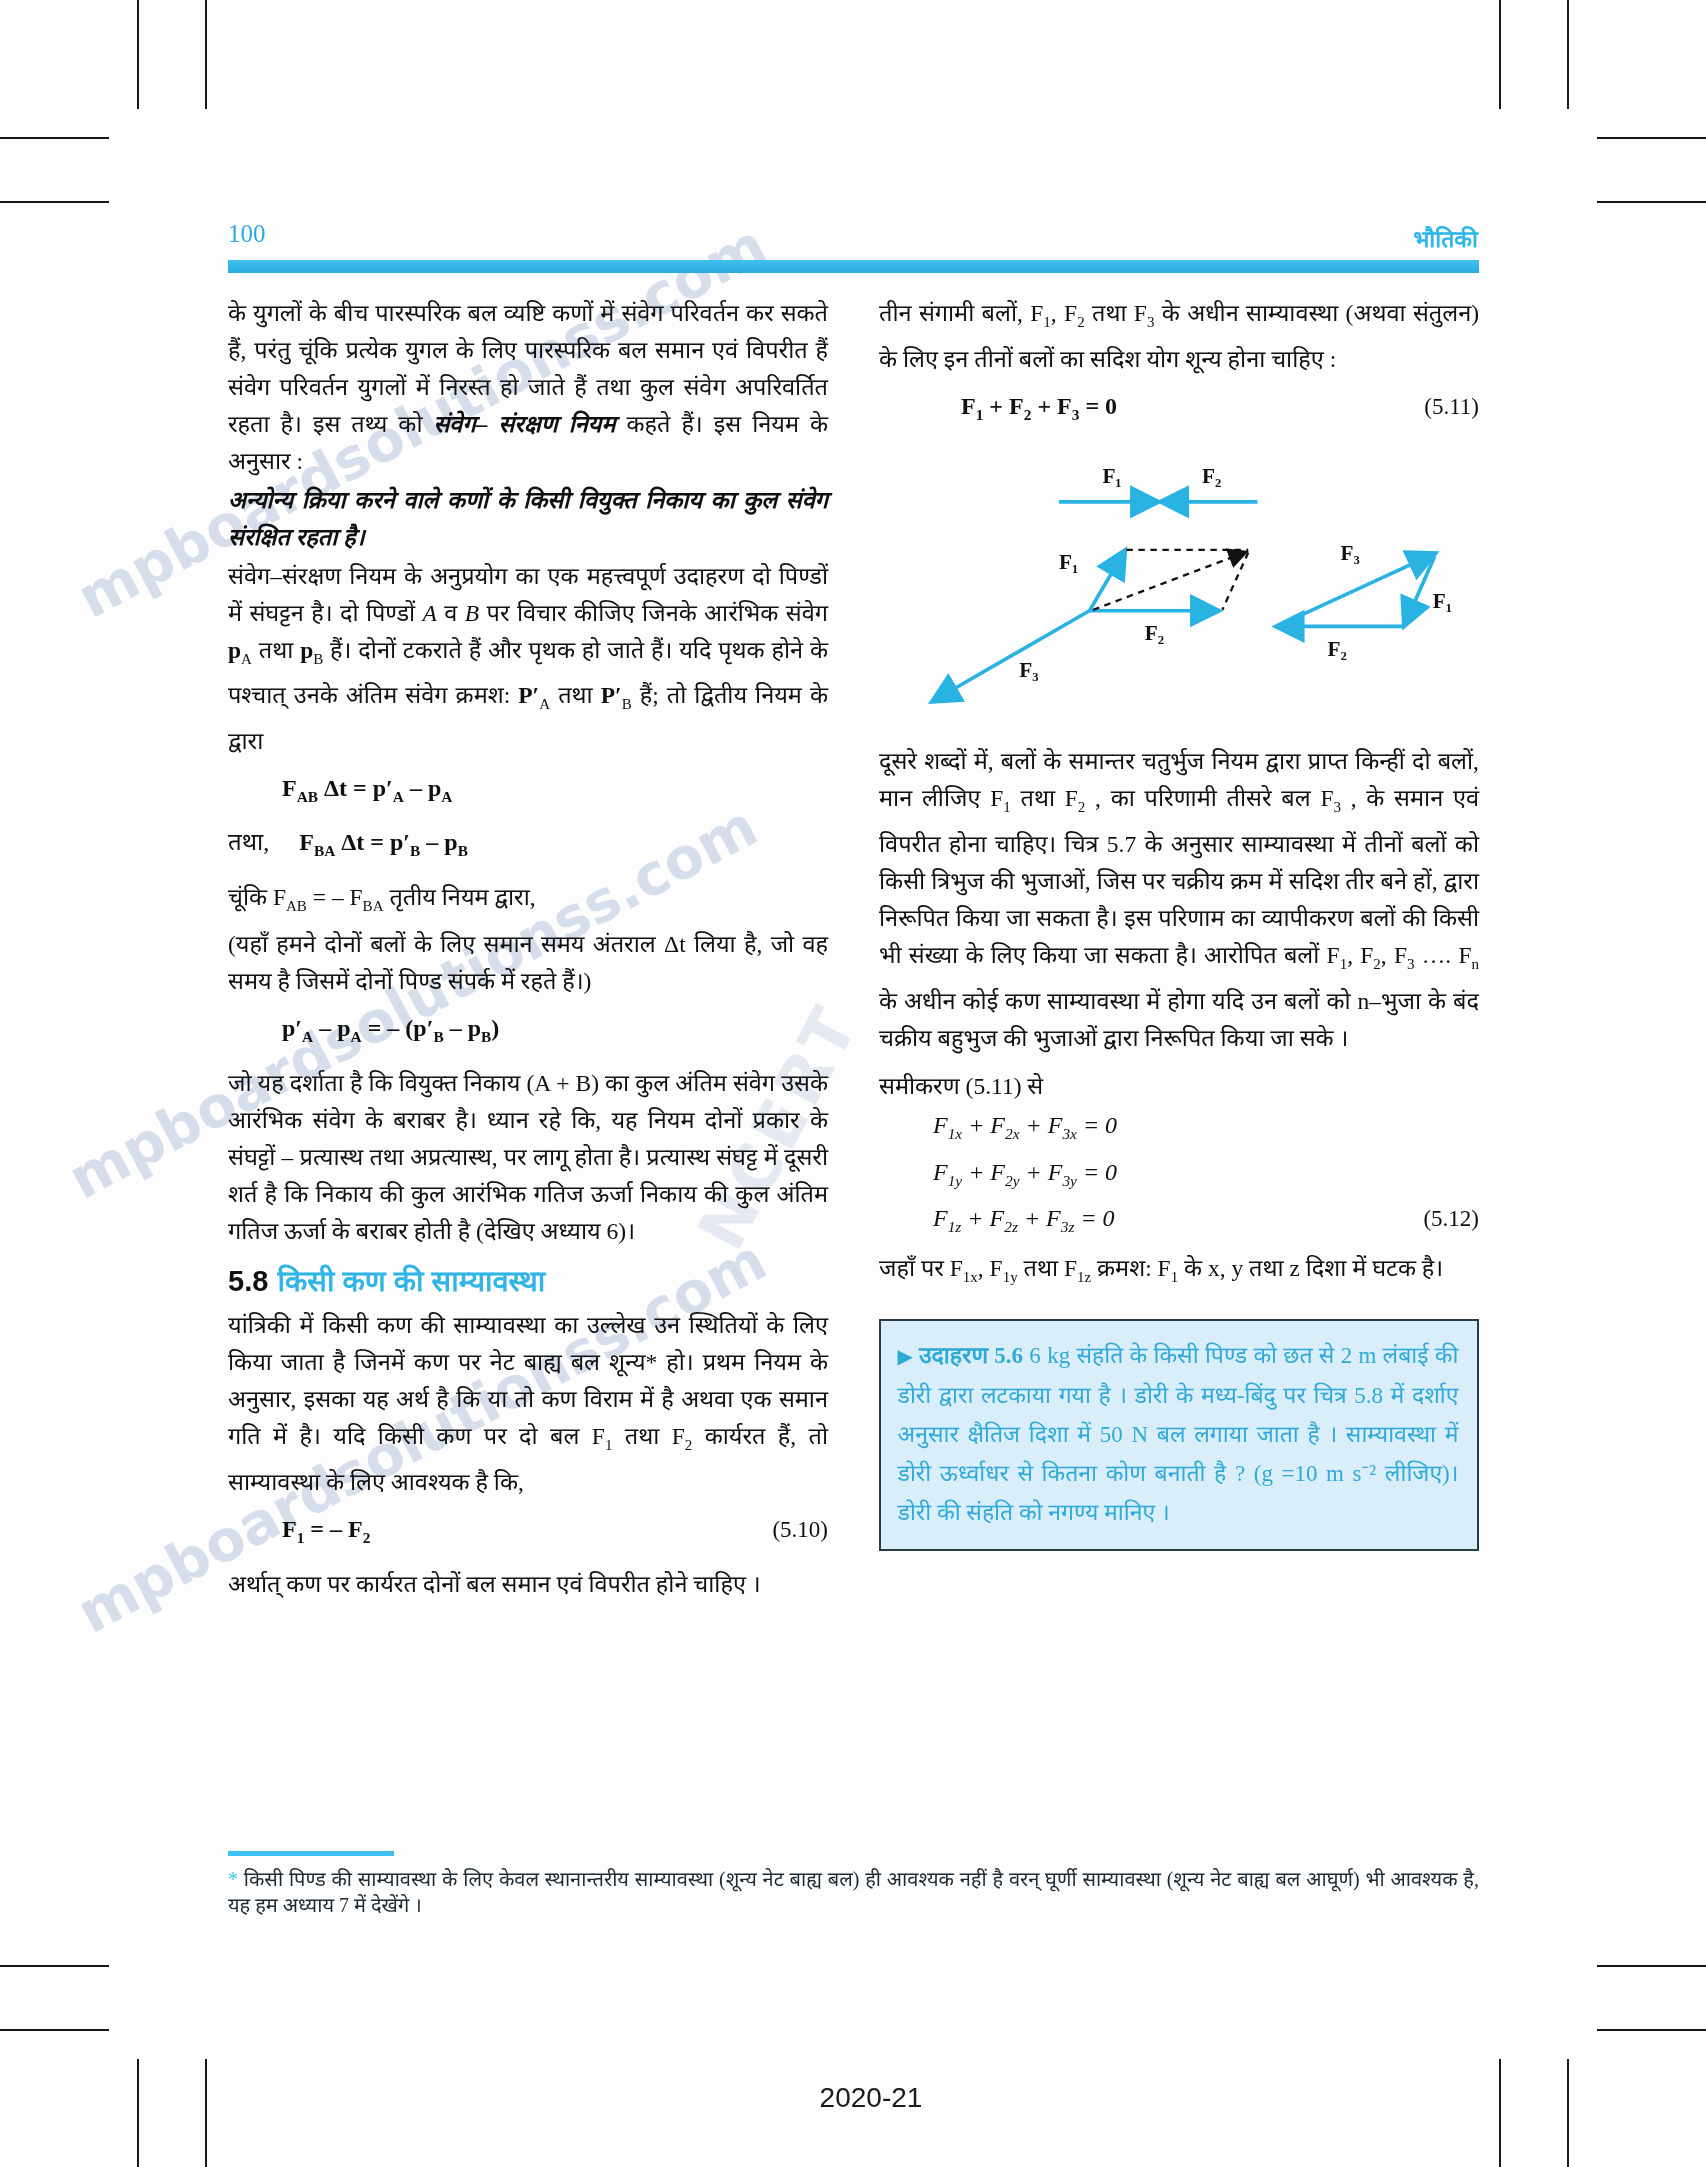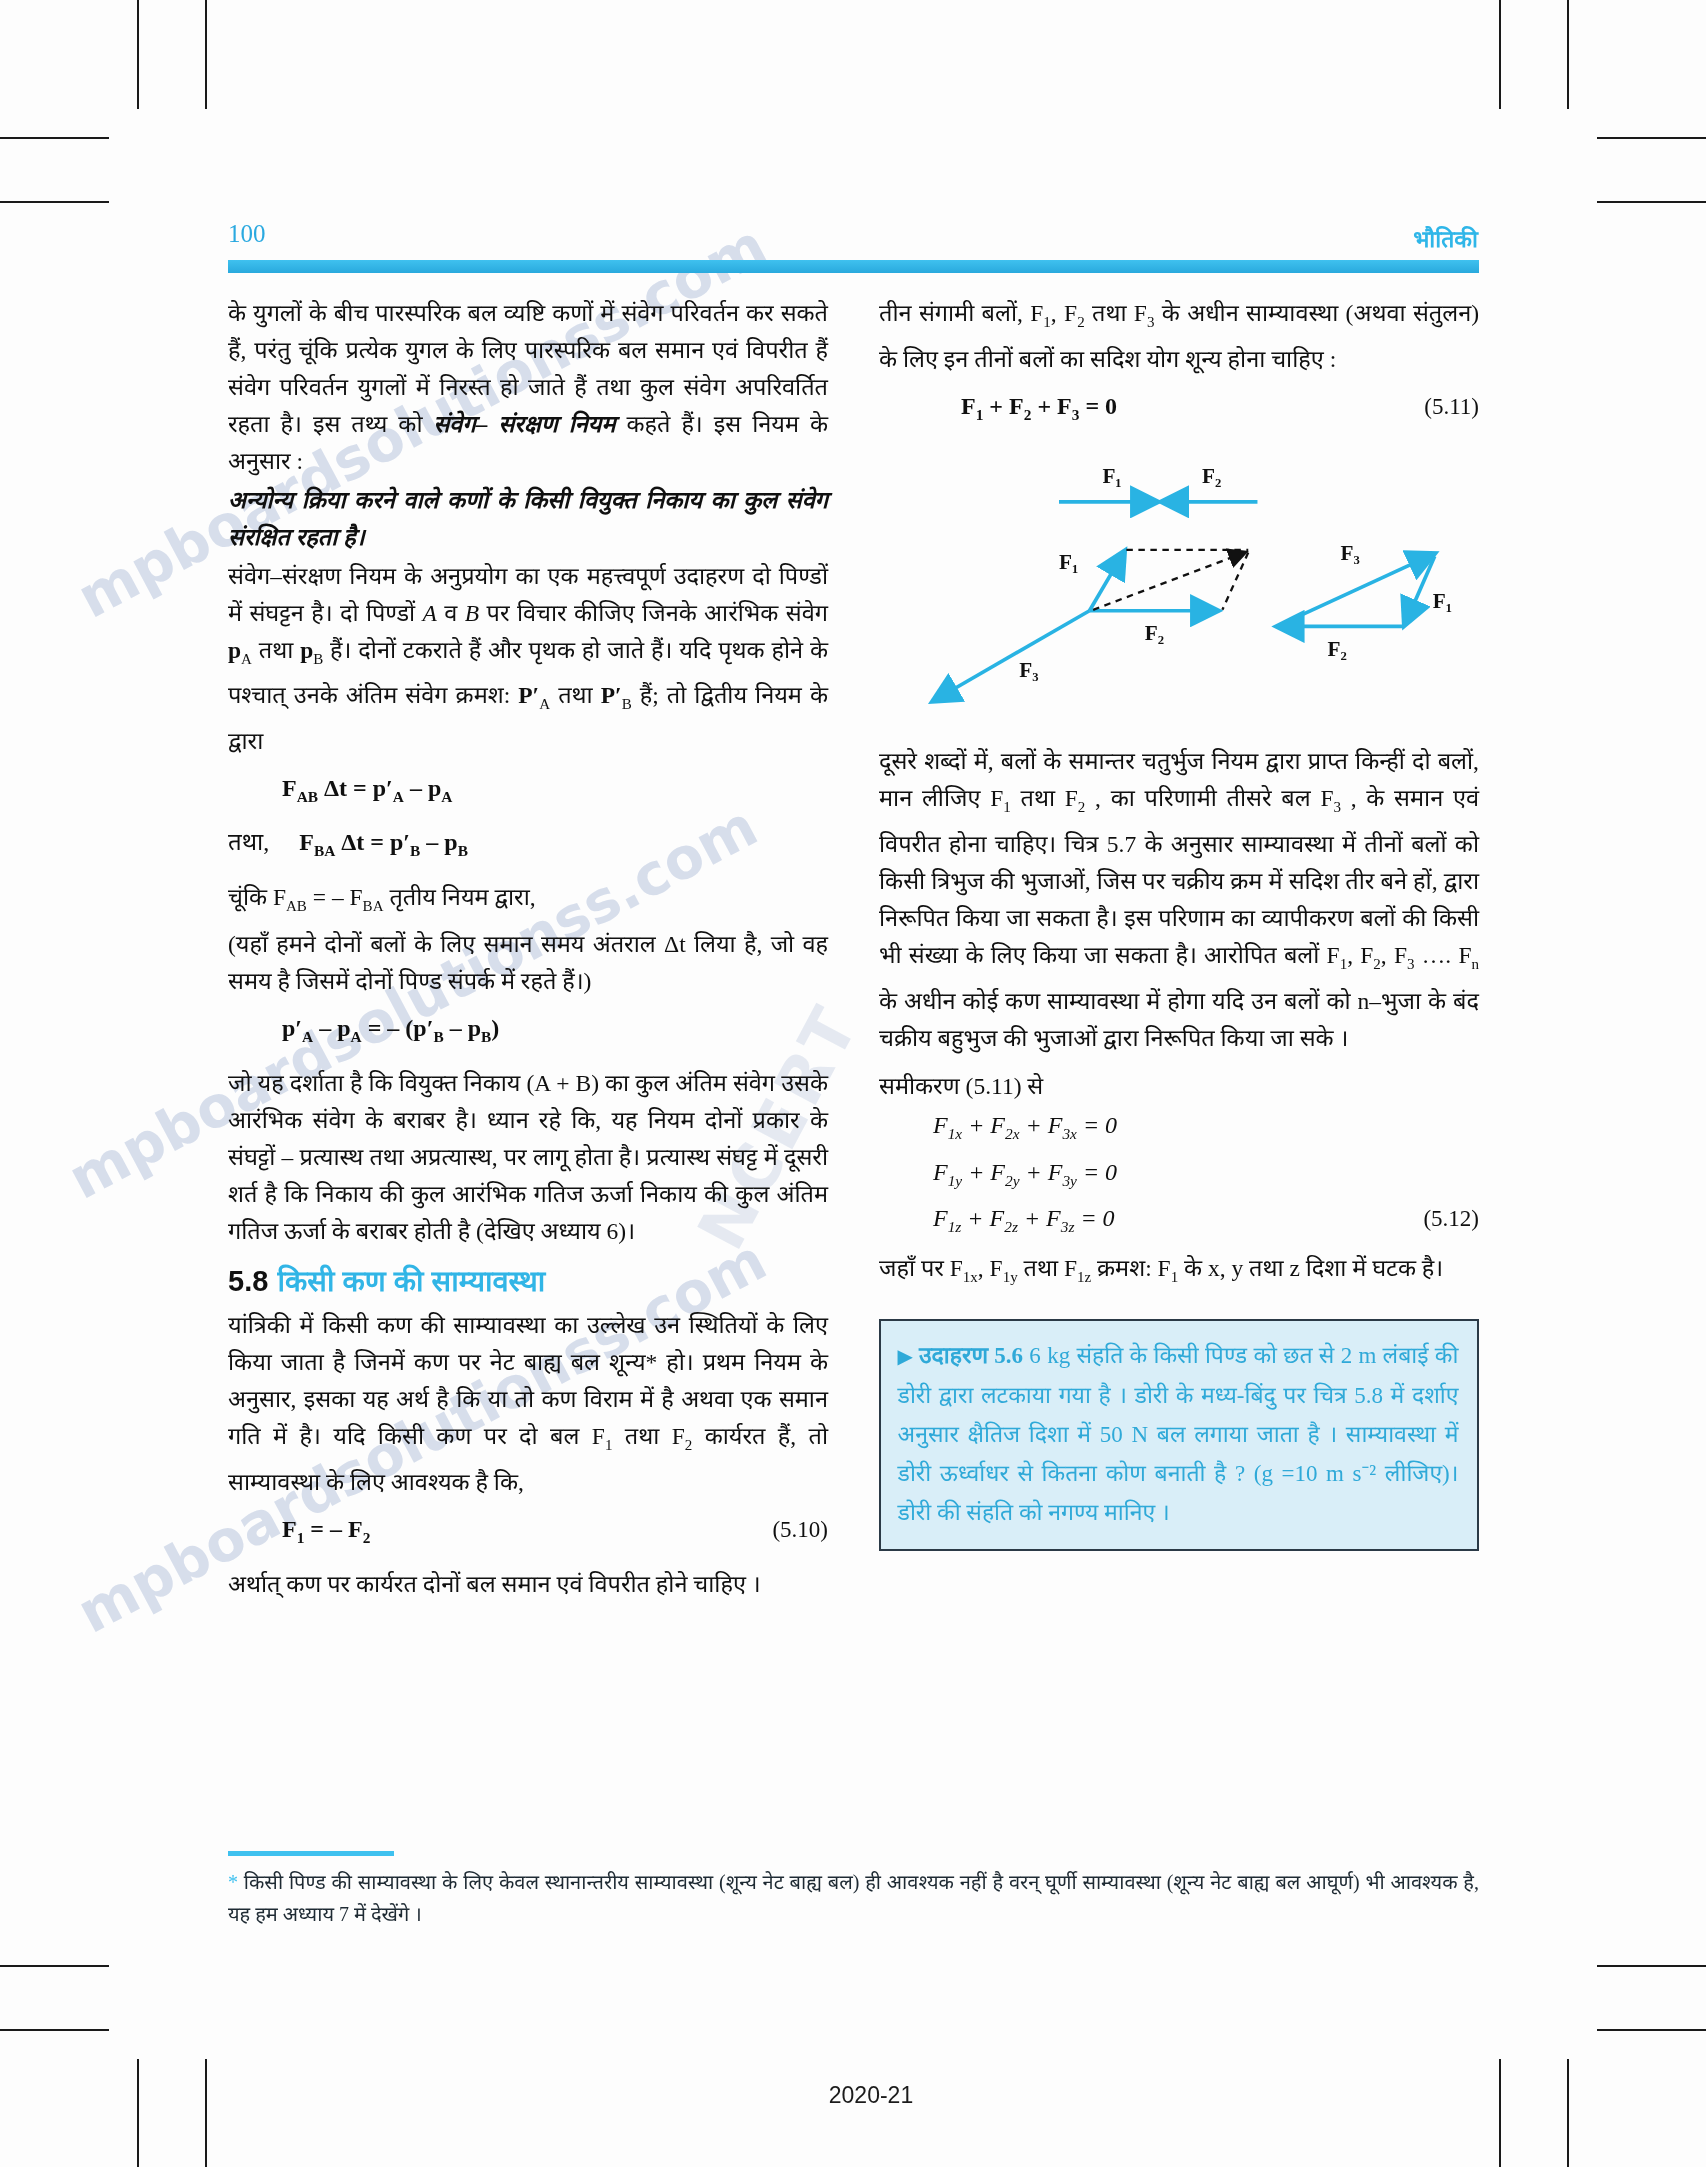--- a/index.html
+++ b/index.html
@@ -141,32 +141,32 @@
 
   
   .footnote-rule {
     position: absolute; left: 228px; top: 1851px;
     width: 166px; height: 4.6px; background: #3fc1ef;
   }
   .footnote {
     position: absolute; left: 228px; top: 1866px;
     width: 1251px;
     font-size: 20px;
-    line-height: 32px;
+    line-height: 26px;
     color: #1e2a33;
     text-align: justify;
   }
   .footnote .star { color: #3fc1ef; }
 
   
   .year {
     position: absolute; left: 0; right: 0; top: 2082px;
     text-align: center;
     font-family: "Liberation Sans", sans-serif;
-    font-size: 23px;
+    font-size: 28px;
     color: #1b1b1b;
     margin-left: 36px;
   }
 </style>
 </head>
 <body>
 
 <div class="page">
 
   <div class="cropmark cm-h" style="left:0px;  top:137px;"></div>

